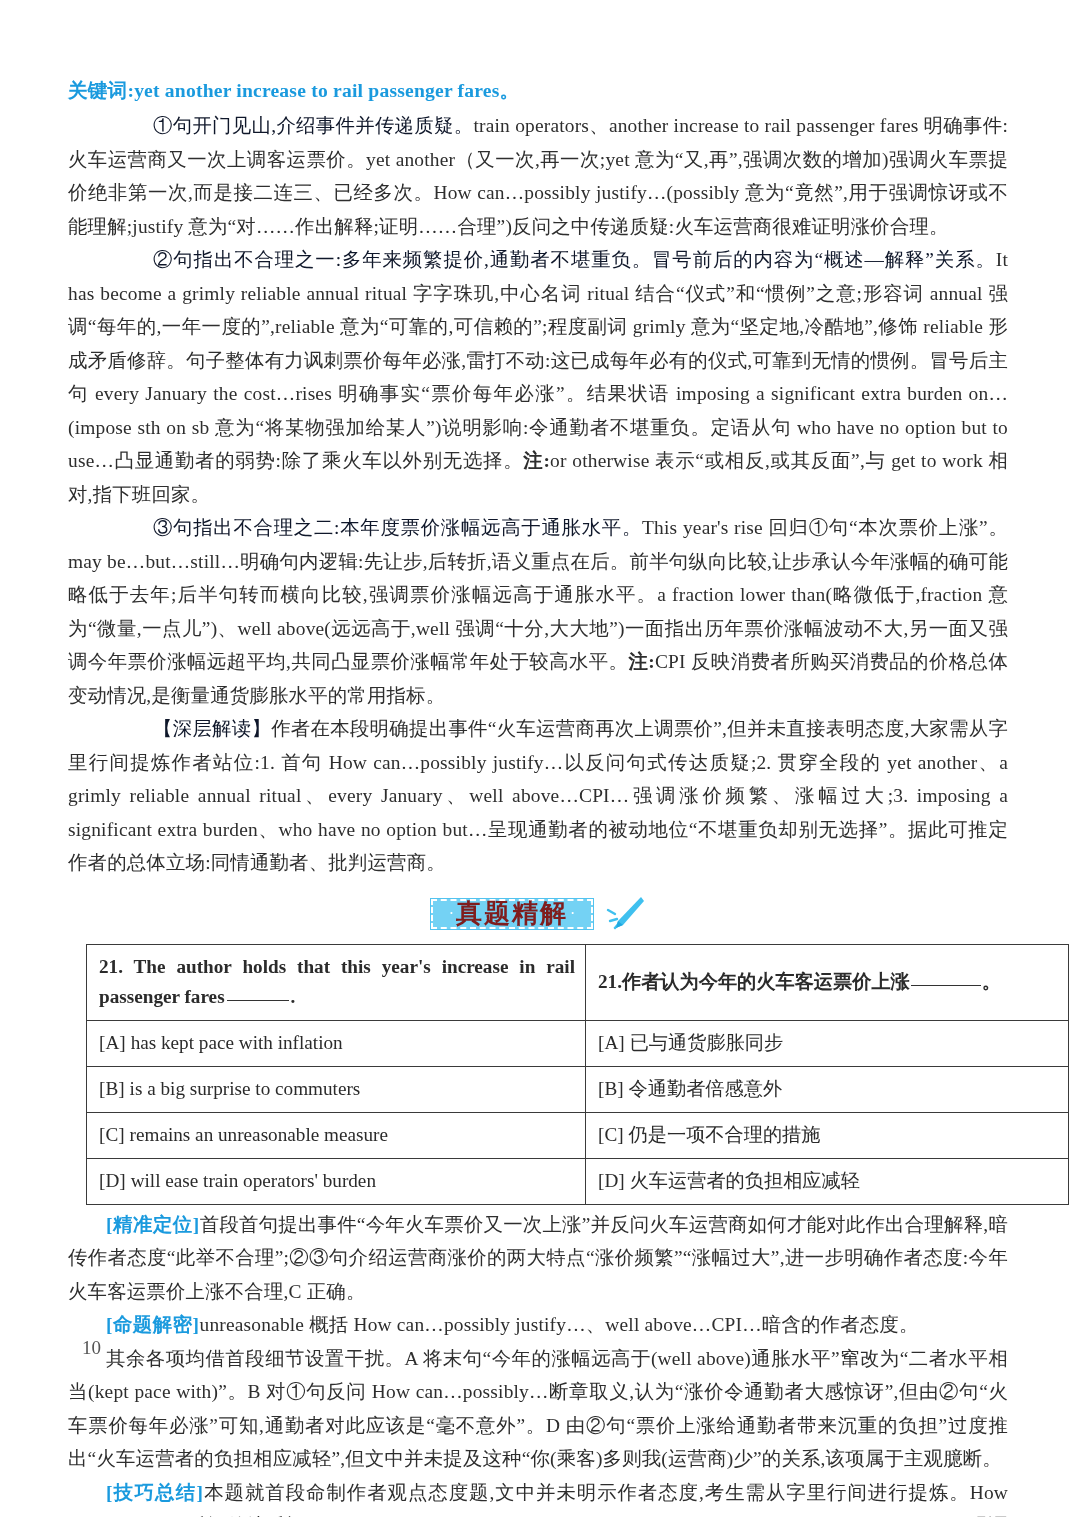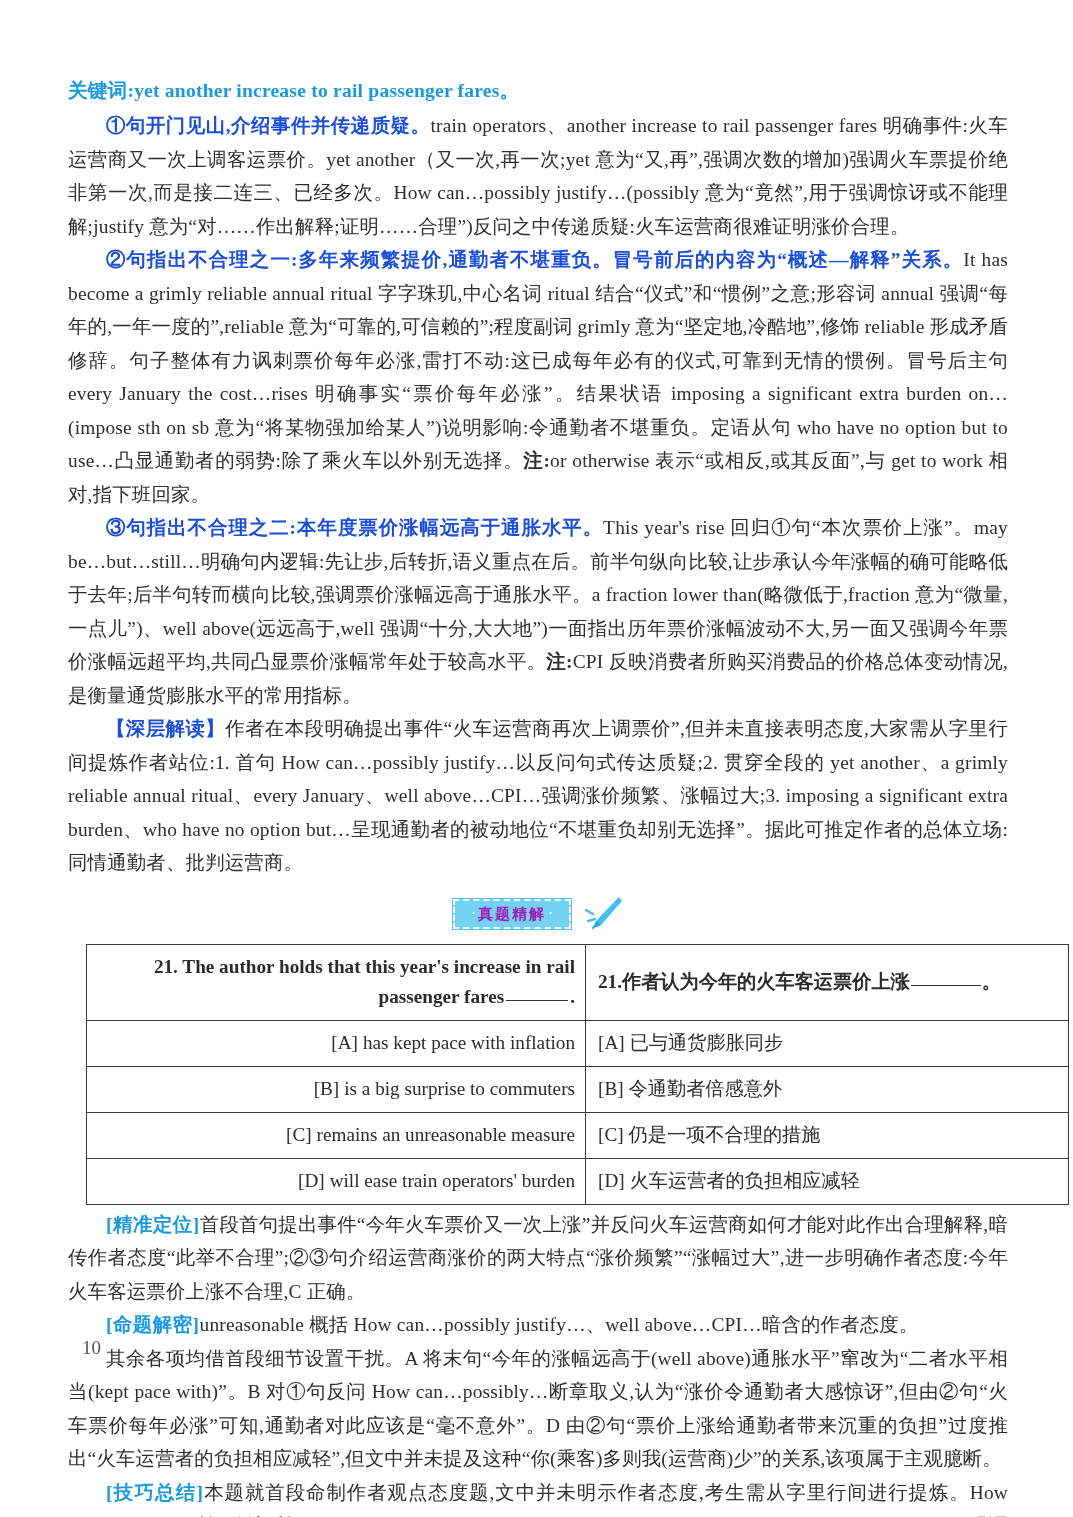--- a/index.html
+++ b/index.html
@@ -45,22 +45,23 @@
     font-size: 19.6px;
     line-height: 33px;
     font-weight: bold;
     color: #1a9ade;
     margin-bottom: 2px;
     letter-spacing: 0.2px;
   }
   .kw-line .kw-en { font-family: "Liberation Serif", serif; }
 
   .blue-head {
-    color: #1d4ed8;
-    font-weight: bold;
+    color: #0f172a;
+    font-weight: normal;
+    margin-left: 47px;
   }
 
   .bold-note { font-weight: bold; }
 
   
   .tag {
     color: #1a9ade;
     font-weight: bold;
     letter-spacing: 0.5px;
   }
@@ -79,23 +80,23 @@
     align-items: center;
     justify-content: center;
     background: #74d2f4;
     border: 2px dashed #ffffff;
     outline: 1px solid #53c3ef;
     padding: 2px 14px;
     height: 30px;
     box-sizing: border-box;
   }
   .banner-text {
-    font-size: 15px;
-    font-weight: bold;
-    color: #a21caf;
+    font-size: 26px;
+    font-weight: bold;
+    color: #7f1d1d;
     letter-spacing: 2px;
     line-height: 26px;
     white-space: nowrap;
   }
   .banner-dot {
     color: #ffffff;
     font-size: 16px;
     padding: 0 2px;
   }
   .pen-icon {
@@ -112,21 +113,21 @@
     margin: 0 0 0 18px;
     table-layout: fixed;
   }
   table.qtable td {
     border: 1.6px solid #3a3a3a;
     padding: 7px 10px 8px 12px;
     vertical-align: middle;
     font-size: 19.2px;
     line-height: 30px;
   }
-  table.qtable td.col-en { width: 476px; text-align: right; }
+  table.qtable td.col-en { width: 476px; }
   table.qtable td.col-zh { width: 460px; }
   td.stem {
     font-weight: bold;
     text-align: justify;
   }
   td.stem .blank {
     display: inline-block;
     width: 62px;
     border-bottom: 1.4px solid #333;
     margin: 0 2px;

